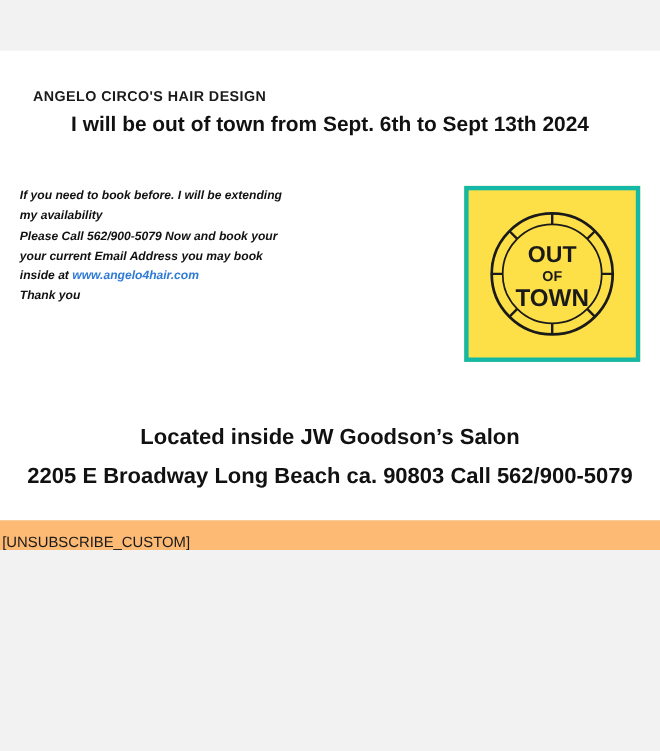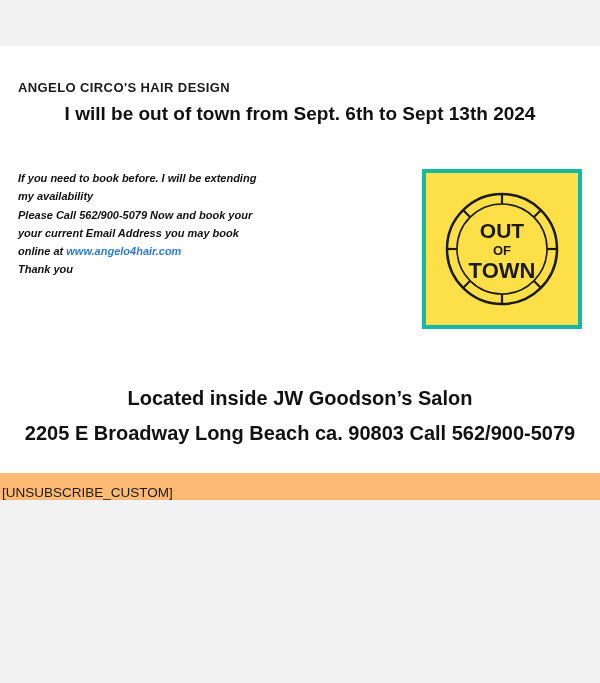--- a/index.html
+++ b/index.html
@@ -31,21 +31,21 @@
     padding: 0;
   }
   .card-inner {
     padding: 34px 18px 0 18px;
   }
   .brand {
     font-size: 13px;
     font-weight: bold;
     letter-spacing: 0.4px;
     color: #1a1a1a;
-    margin: 0 0 8px 0;
+    margin: 0 0 8px 12px;
   }
   .headline {
     font-size: 47px;
     line-height: 1.05;
     font-weight: bold;
     letter-spacing: -0.5px;
     color: #111111;
     margin: 0 0 28px 0;
   }
   .subhead {
@@ -125,21 +125,21 @@
 
 
       <div class="subhead">I will be out of town from Sept. 6th to Sept 13th 2024</div>
 
       <div class="body-row">
         <div class="body-text">
           <span class="line">If you need to book before.  I will be extending</span>
           <span class="line">my availability</span>
           <span class="line">Please Call 562/900-5079 Now and book your</span>
           <span class="line">your current Email Address  you may book</span>
-          <span class="line"><span>online at </span><a href="#">www.angelo4hair.com</a></span>
+          <span class="line"><span>inside at </span><a href="#">www.angelo4hair.com</a></span>
           <span class="line">Thank you</span>
         </div>
 
         <div class="logo-box">
           <svg class="logo-svg" width="128" height="128" viewBox="0 0 128 128">
             <circle cx="64" cy="64" r="55" fill="none" stroke="#1a1a1a" stroke-width="2.5"></circle>
             <circle cx="64" cy="64" r="45" fill="none" stroke="#1a1a1a" stroke-width="1.6"></circle>
             <g stroke="#1a1a1a" stroke-width="2.2" fill="none">
               <line x1="64" y1="9" x2="64" y2="19"></line>
               <line x1="103" y1="25" x2="96" y2="32"></line>

